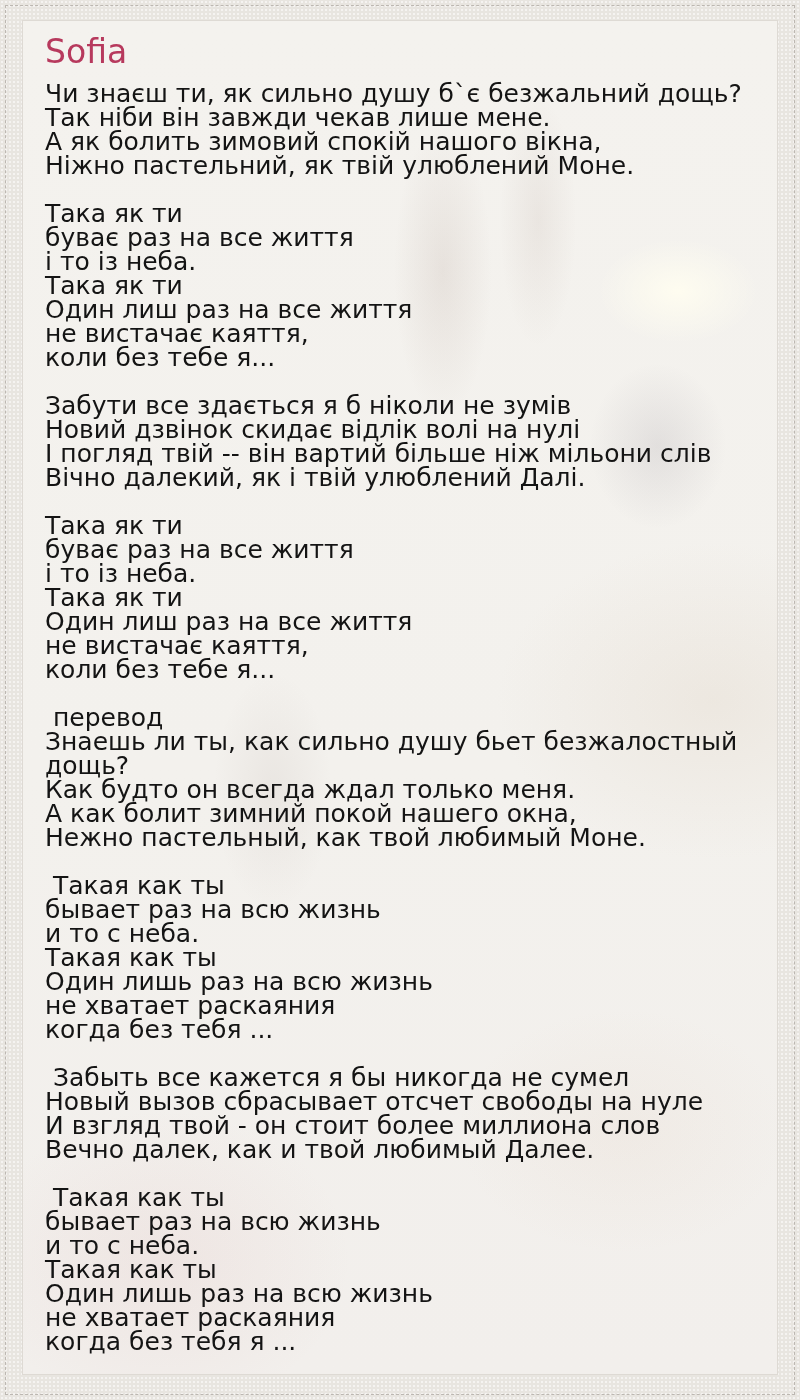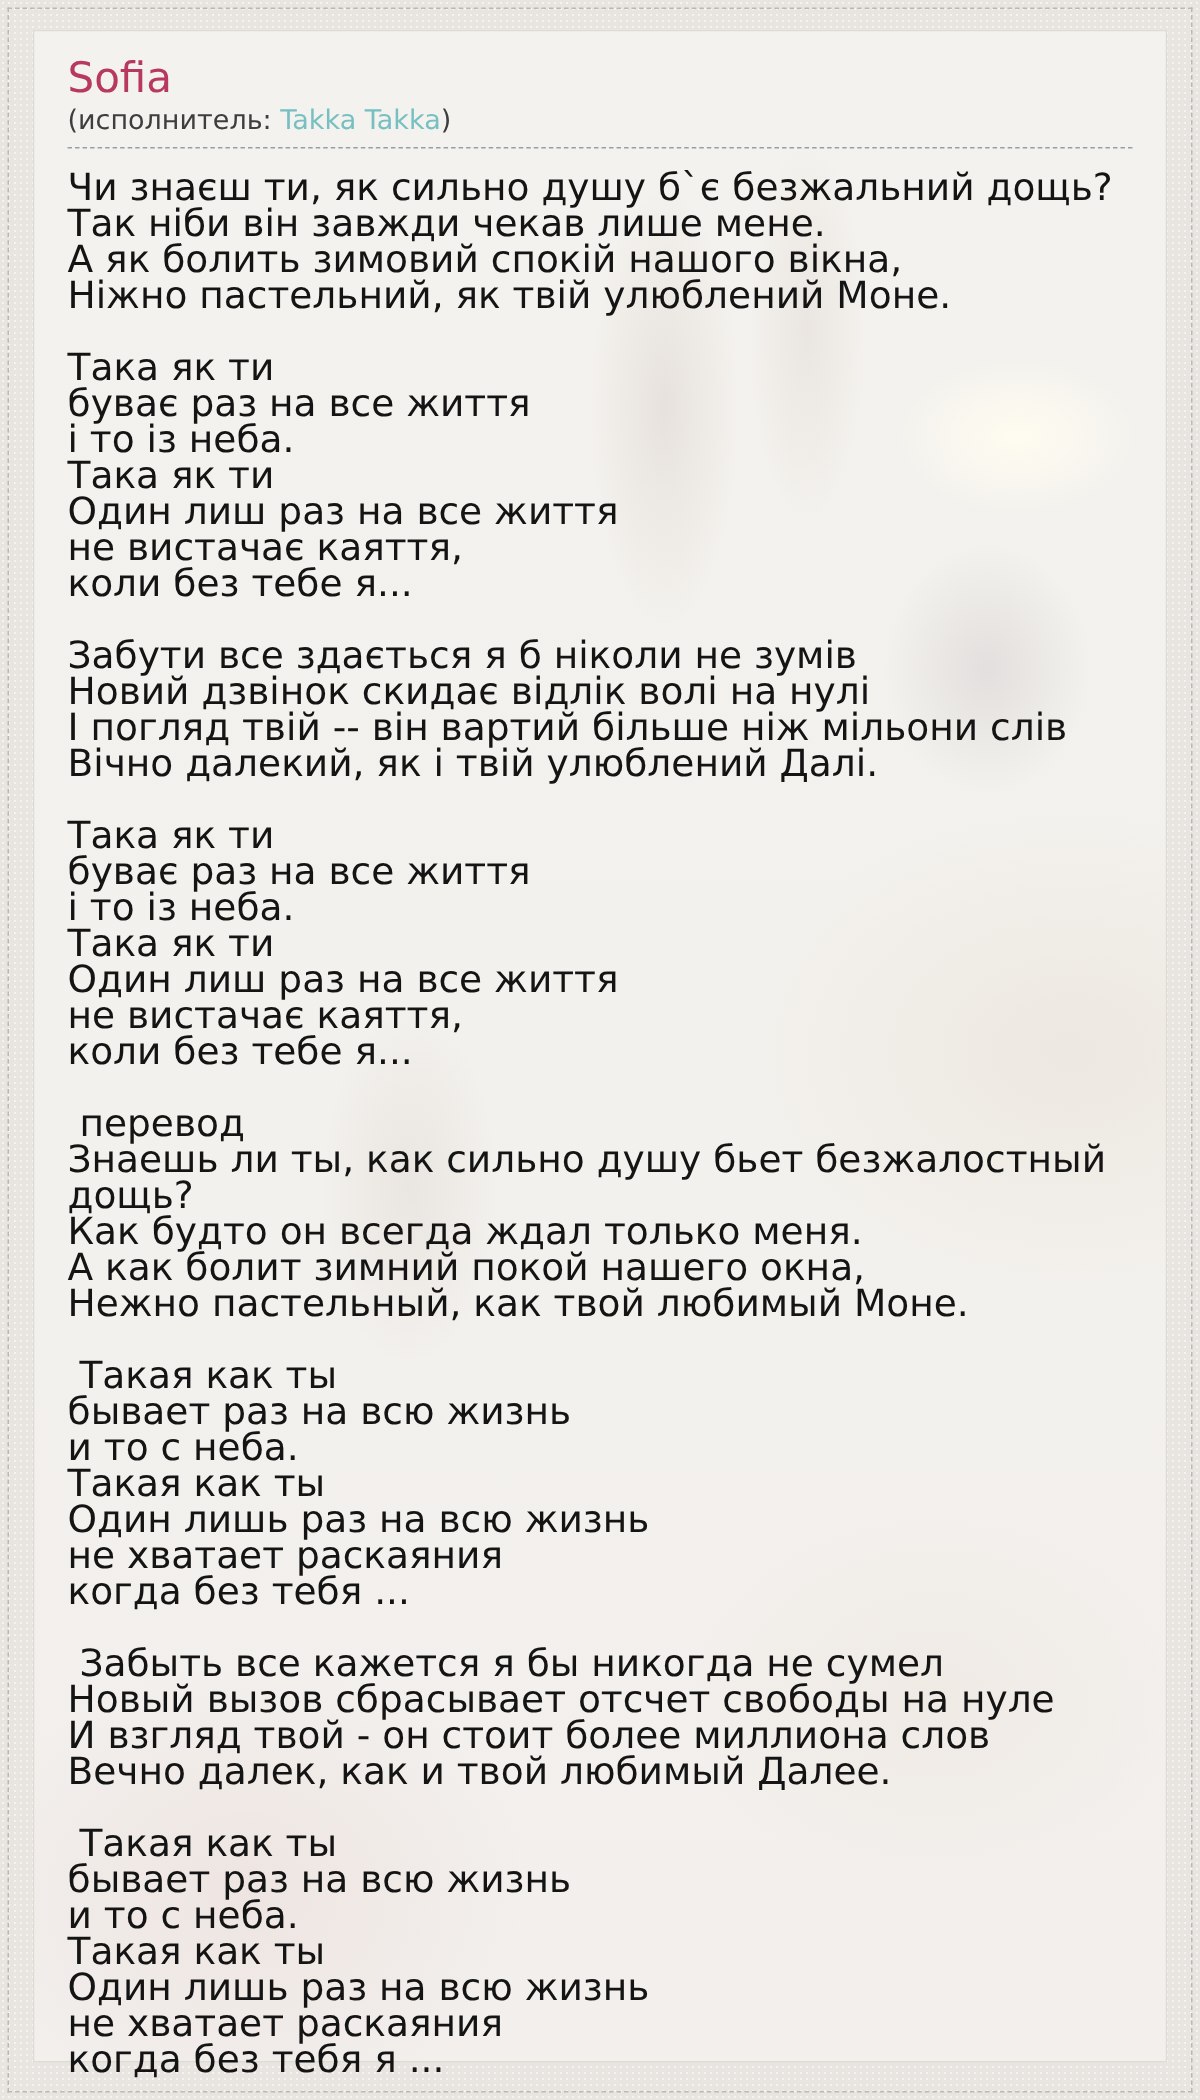--- a/index.html
+++ b/index.html
@@ -41,21 +41,21 @@
       radial-gradient(ellipse 55px 180px at 515px 200px, rgba(118,84,70,0.08), rgba(118,84,70,0) 70%),
       radial-gradient(ellipse 85px 170px at 250px 770px, rgba(110,82,76,0.07), rgba(110,82,76,0) 70%),
       radial-gradient(ellipse 260px 210px at 140px 1240px, rgba(208,152,152,0.12), rgba(208,152,152,0) 72%),
       radial-gradient(ellipse 230px 170px at 600px 1110px, rgba(214,184,158,0.10), rgba(214,184,158,0) 72%),
       radial-gradient(ellipse 300px 220px at 690px 680px, rgba(225,214,200,0.35), rgba(225,214,200,0) 72%),
       linear-gradient(180deg,#f4f2ee 0%,#f3f1ed 55%,#f2efec 100%);
   }
   .content{position:relative;padding:15px 22px 0 22px;}
   h1.song-title{
     margin:0;padding:0;
-    font-size:28px;font-weight:400;line-height:32px;
+    font-size:33px;font-weight:400;line-height:32px;
     color:var(--title-color);
   }
   .artist-line{
     margin-top:3px;padding-bottom:7px;
     font-size:18px;line-height:20px;color:var(--meta-color);
     border-bottom:1px dashed var(--rule-color);
   }
   .artist-line a{
     color:var(--artist-link-color);text-decoration:none;cursor:pointer;
   }
@@ -68,21 +68,20 @@
 </style>
 </head>
 <body>
 
 <div class="outer-frame"></div>
 
 <div class="card">
   <div class="photo-wash"></div>
   <div class="content">
     <h1 class="song-title">Sofia</h1>
-    <div class="artist-line"><span>(исполнитель: </span><a href="#" class="artist-link">Takka Takka</a><span>)</span></div>
     <div class="lyrics">Чи знаєш ти, як сильно душу б`є безжальний дощь?
 Так ніби він завжди чекав лише мене.
 А як болить зимовий спокій нашого вікна,
 Ніжно пастельний, як твій улюблений Моне.
 
 Така як ти
 буває раз на все життя
 і то із неба.
 Така як ти
 Один лиш раз на все життя

